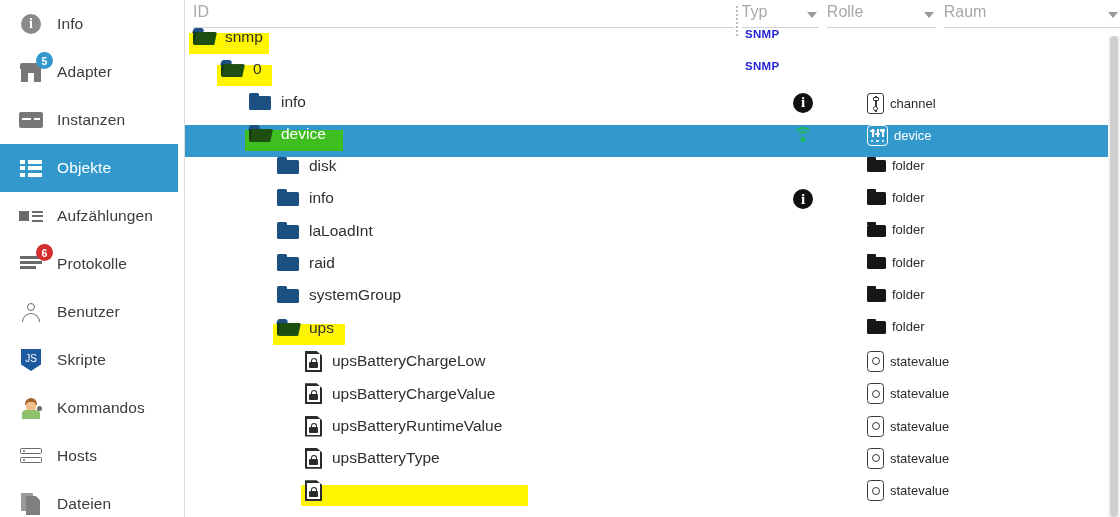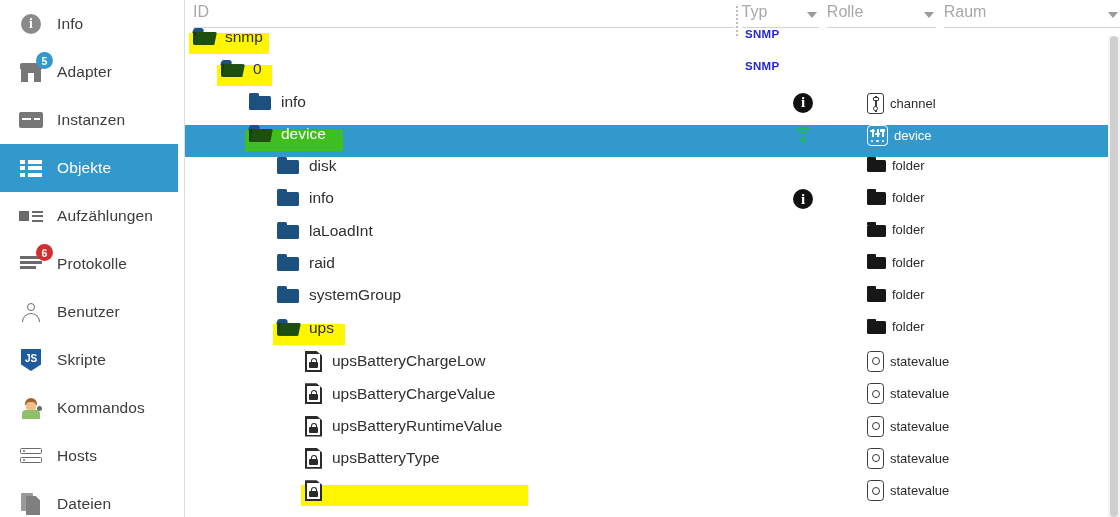--- a/index.html
+++ b/index.html
@@ -75,21 +75,21 @@
   .ic-list b { position:absolute; left:8px; width:14px; height:4px; background:#fff; font-style:normal;}
   .ic-enum { width:24px; height:15px; position:relative;}
   .ic-enum .sq { position:absolute; left:0; top:2px; width:10px; height:10px; background:#6a6a6a;}
   .ic-enum .ln { position:absolute; left:13px; height:2px; background:#6a6a6a; width:11px;}
   .ic-proto { width:22px; height:16px; position:relative;}
   .ic-proto .ln { position:absolute; left:0; height:2.5px; background:#6a6a6a;}
   .ic-user { width:20px; height:20px; position:relative;}
   .ic-user .hd { position:absolute; left:6px; top:1px; width:8px; height:8px; border:1.7px solid #6a6a6a; border-radius:50%;}
   .ic-user .bd { position:absolute; left:1px; top:11px; width:18px; height:9px; border:1.7px solid #6a6a6a; border-bottom:none; border-radius:9px 9px 0 0;}
   .ic-js { width:20px; height:22px; background:#1e5b9e; position:relative; clip-path: polygon(0 0,100% 0,100% 70%,50% 100%,0 70%); }
-  .ic-js span { position:absolute; inset:0; display:flex; align-items:center; justify-content:center; color:#fff; font-size:10px; font-weight:bold; padding-bottom:4px;}
+  .ic-js span { position:absolute; inset:0; display:flex; align-items:center; justify-content:center; color:#fff; font-size:10px; font-weight:normal; padding-bottom:4px;}
   .ic-cmd { width:22px; height:22px; position:relative;}
   .ic-cmd .hair { position:absolute; left:5px; top:1px; width:12px; height:7px; background:#a2632c; border-radius:6px 6px 0 0;}
   .ic-cmd .face { position:absolute; left:6px; top:5px; width:10px; height:9px; background:#f0c08a; border-radius:4px;}
   .ic-cmd .shirt{ position:absolute; left:2px; top:13px; width:18px; height:9px; background:#8ec06c; border-radius:4px 4px 0 0;}
   .ic-cmd .dot  { position:absolute; right:0px; top:9px; width:5px; height:5px; background:#6a6a6a; border-radius:50%;}
   .ic-hosts { width:22px; height:17px; position:relative;}
   .ic-hosts .row { position:absolute; left:0; width:22px; height:6px; border:1.6px solid #6a6a6a; border-radius:1.5px;}
   .ic-hosts .row i { position:absolute; left:2px; top:1px; width:2.3px; height:2.3px; background:#6a6a6a; border-radius:50%;}
   .ic-files { width:20px; height:22px; position:relative;}
   .ic-files .back { position:absolute; left:0; top:0; width:12px; height:18px; background:#9a9a9a; border-radius:1px;}

